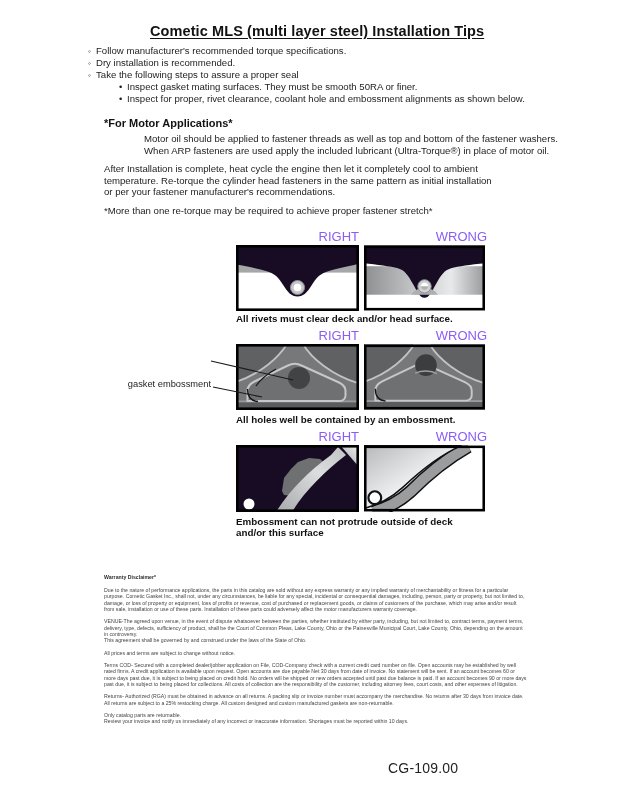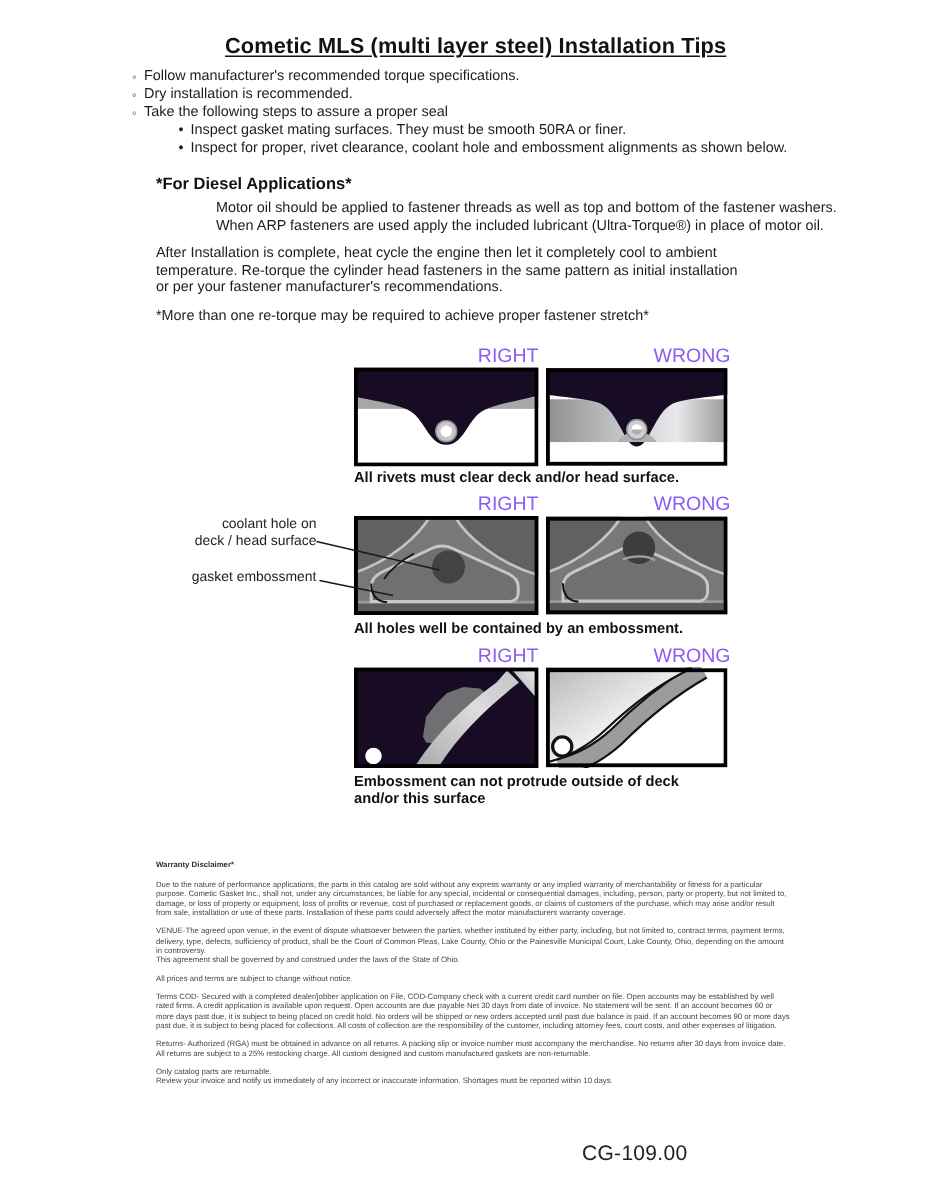--- a/index.html
+++ b/index.html
@@ -54,21 +54,21 @@
     <div class="brow sub">
       <span class="bmark">•</span>
       <span>Inspect gasket mating surfaces.  They must be smooth 50RA or finer.</span>
     </div>
     <div class="brow sub">
       <span class="bmark">•</span>
       <span>Inspect for proper, rivet clearance, coolant hole and embossment alignments as shown below.</span>
     </div>
   </div>
 
-  <div class="abs sechead" style="left:104px;top:117px;">*For Diesel Applications*</div>
+  <div class="abs sechead" style="left:104px;top:117px;">*For Motor Applications*</div>
   <div class="abs body pre" style="left:104px;top:133px;width:430px;margin-left:40px;">Motor oil should be applied to fastener threads as well as top and bottom of the fastener washers.
 When ARP fasteners are used apply the included lubricant (Ultra-Torque®) in place of motor oil.</div>
   <div class="abs body pre" style="left:104px;top:163px;width:430px;">After Installation is complete, heat cycle the engine then let it completely cool to ambient
 temperature. Re-torque the cylinder head fasteners in the same pattern as initial installation
 or per your fastener manufacturer's recommendations.</div>
   <div class="abs body" style="left:104px;top:205px;width:430px;">*More than one re-torque may be required to achieve proper fastener stretch*</div>
 
   <div class="abs dlabel" style="left:236px;top:229px;">RIGHT</div>
   <div class="abs dlabel" style="left:364px;top:229px;">WRONG</div>
 
@@ -98,22 +98,20 @@
     <circle cx="61.5" cy="41.5" r="3.6" fill="#ffffff"></circle>
     <path d="M57.9,41.5 a3.6,3.6 0 0 0 7.2,0 z" fill="#aeafb1"></path>
     <rect class="pborder" x="1.3" y="1.3" width="120.4" height="63.4"></rect>
   </svg>
 
   <div class="abs caption" style="left:236px;top:314px;">All rivets must clear deck and/or head surface.</div>
 
   <div class="abs dlabel" style="left:236px;top:328px;">RIGHT</div>
   <div class="abs dlabel" style="left:364px;top:328px;">WRONG</div>
 
-  <div class="abs sidelabel pre" style="left:111px;top:344px;width:100px;">coolant hole on
-deck / head surface</div>
   <div class="abs sidelabel" style="left:101px;top:379px;width:110px;">gasket embossment</div>
 
   <svg class="abs panel" style="left:236px;top:344px;" width="123" height="66" viewBox="0 0 123 66">
     <rect width="123" height="66" fill="#77787a"></rect>
     <path d="M0,0 H51 C43,13 26,29 0,38 Z" fill="#606163"></path>
     <path d="M51,0 C43,13 26,29 0,38" stroke="#c2c3c5" stroke-width="1.8" fill="none"></path>
     <path d="M123,0 H67 C75,14 96,31.5 123,39.5 Z" fill="#606163"></path>
     <path d="M67,0 C75,14 96,31.5 123,39.5" stroke="#c2c3c5" stroke-width="1.8" fill="none"></path>
     <rect y="56.5" width="123" height="2" fill="#98999b"></rect>
     <rect y="58.5" width="123" height="7.5" fill="#5a5b5d"></rect>

